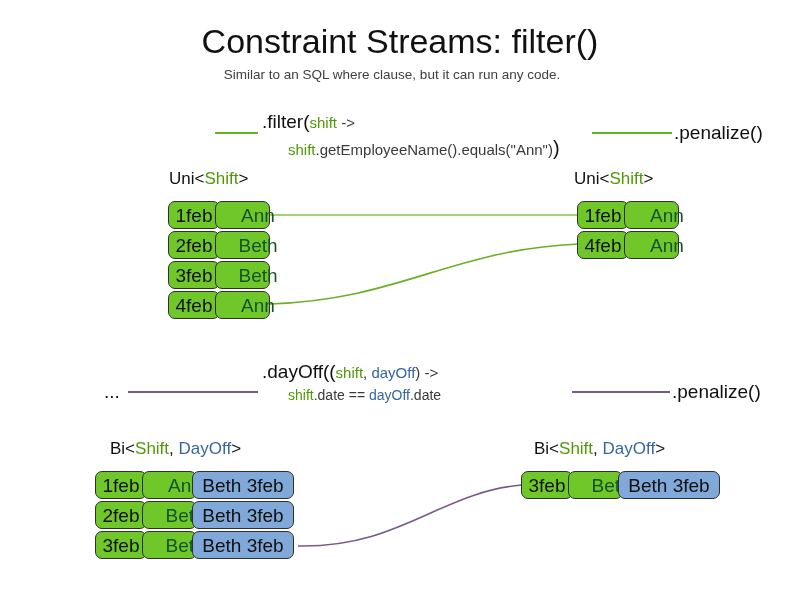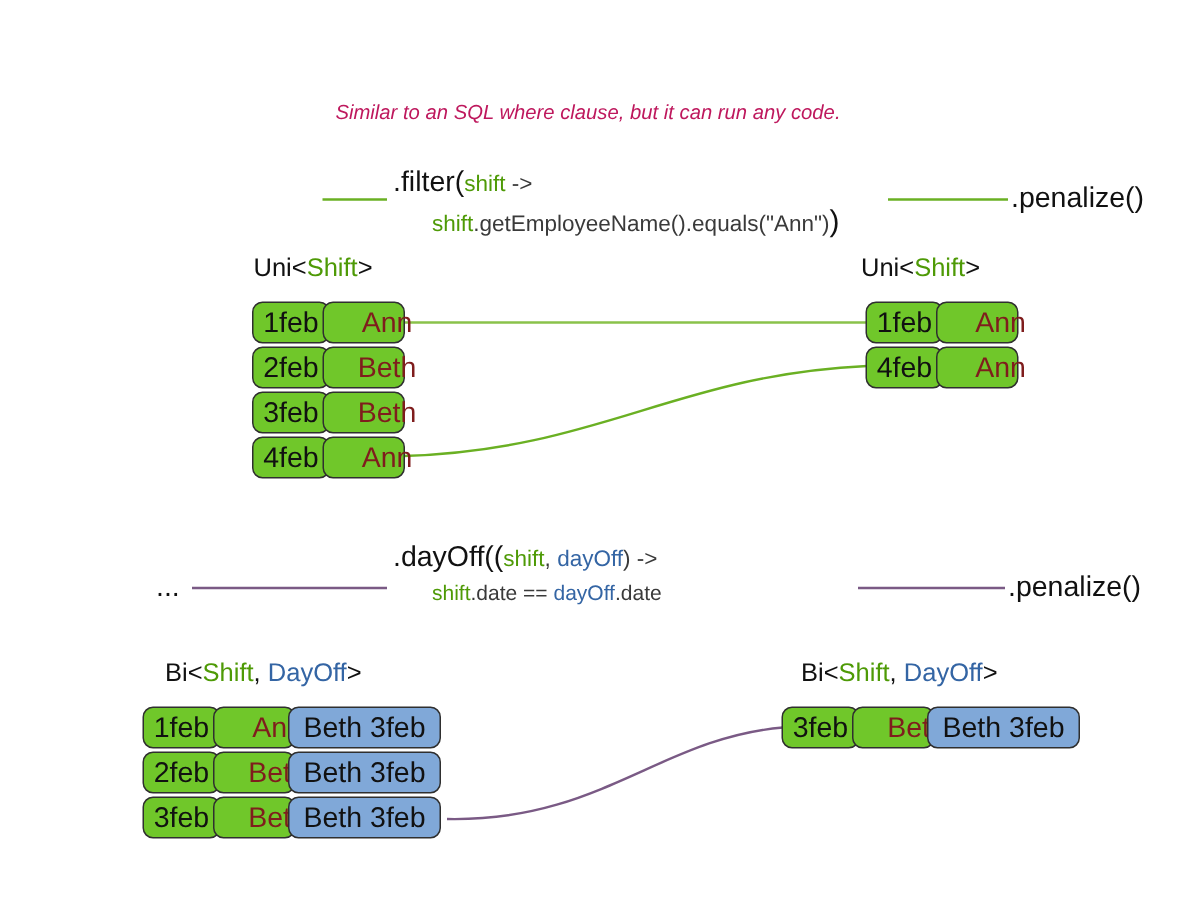--- a/index.html
+++ b/index.html
@@ -32,22 +32,21 @@
     line-height: 42px;
     color: #111111;
     white-space: nowrap;
   }
   #subtitle {
     left: 0; top: 66px;
     width: 784px;
     text-align: center;
     font-size: 13.5px;
     line-height: 18px;
-    color: #be185d;
-    font-style: italic;
+    color: #404040;
   }
 
   
   .code {
     font-family: "Liberation Sans", sans-serif;
     color: #3a3a3a;
     white-space: nowrap;
   }
   .tok-shift  { color: #4e9a06; }
   .tok-dayoff { color: #3465a4; }
@@ -87,21 +86,21 @@
     align-items: center;
     justify-content: center;
     font-size: 19px;
     line-height: 19px;
     height: 28px;
     position: relative;
   }
   .cell.green { background: #70c72a; }
   .cell.blue  { background: #80a8d8; }
   .cell.date  { color: #111111; }
-  .cell.name  { color: #7f1d1d; padding-left: 31px; }
+  .cell.name  { color: #14532d; padding-left: 31px; }
   .cell.pair  { color: #111111; }
 
   
   .cell + .cell { margin-left: -5px; }
 
   
   #wires {
     position: absolute;
     left: 0; top: 0;
     width: 800px; height: 600px;
@@ -123,20 +122,21 @@
 
     <path d="M 269 304 C 400 300 450 250 578 244" fill="none" stroke="#6ab023" stroke-width="1.6"></path>
 
     <line x1="128" y1="392" x2="258" y2="392" stroke="#7a5a85" stroke-width="1.8"></line>
 
     <line x1="572" y1="392" x2="670" y2="392" stroke="#7a5a85" stroke-width="1.8"></line>
 
     <path d="M 298 546 C 400 548 440 492 522 485" fill="none" stroke="#7a5a85" stroke-width="1.6"></path>
   </svg>
 
+  <div class="abs" id="title">Constraint Streams: filter()</div>
   <div class="abs" id="subtitle">Similar to an SQL where clause, but it can run any code.</div>
 
 
   <div class="abs code" style="left:262px; top:110px; font-size:19px; line-height:24px;">
     <span class="blk">.filter(</span><span class="tok-shift" style="font-size:15px;">shift</span><span class="tok-plain" style="font-size:15px;"> -&gt;</span>
   </div>
   <div class="abs code" style="left:288px; top:138px; font-size:15px; line-height:20px;">
     <span class="tok-shift">shift</span><span class="tok-plain">.getEmployeeName().equals("Ann")</span><span class="blk" style="font-size:20px;">)</span>
   </div>
 

